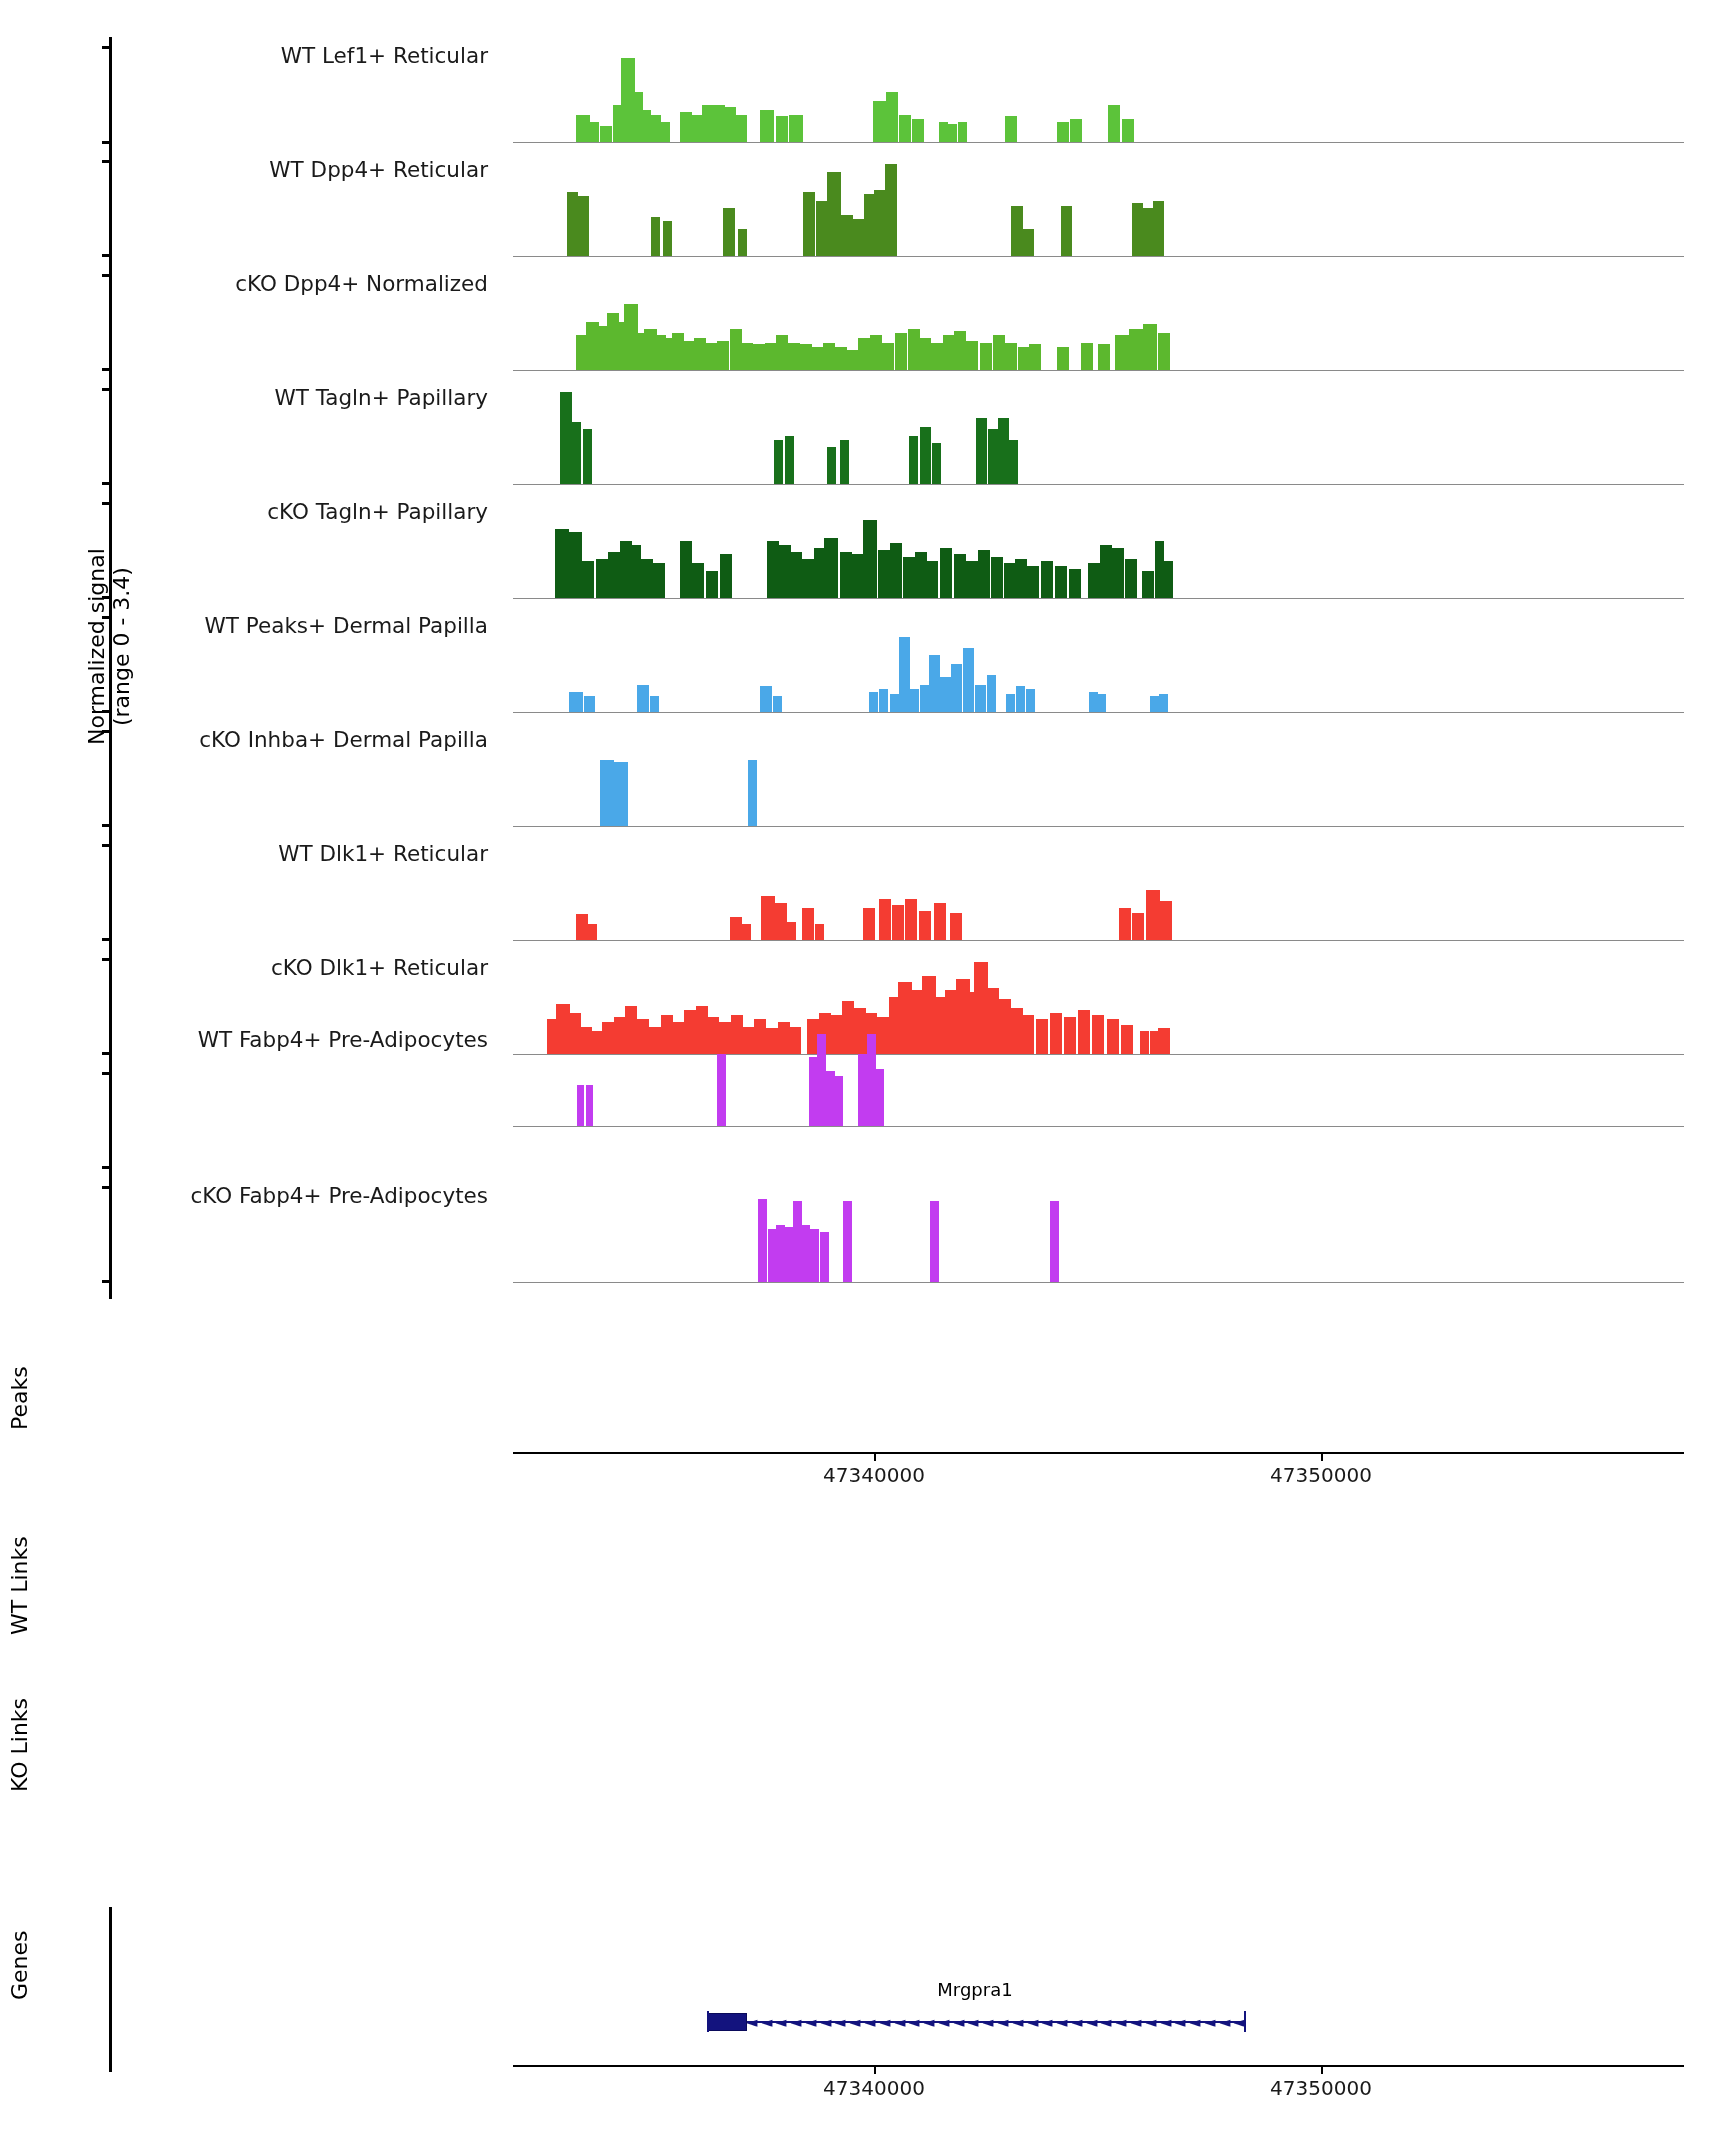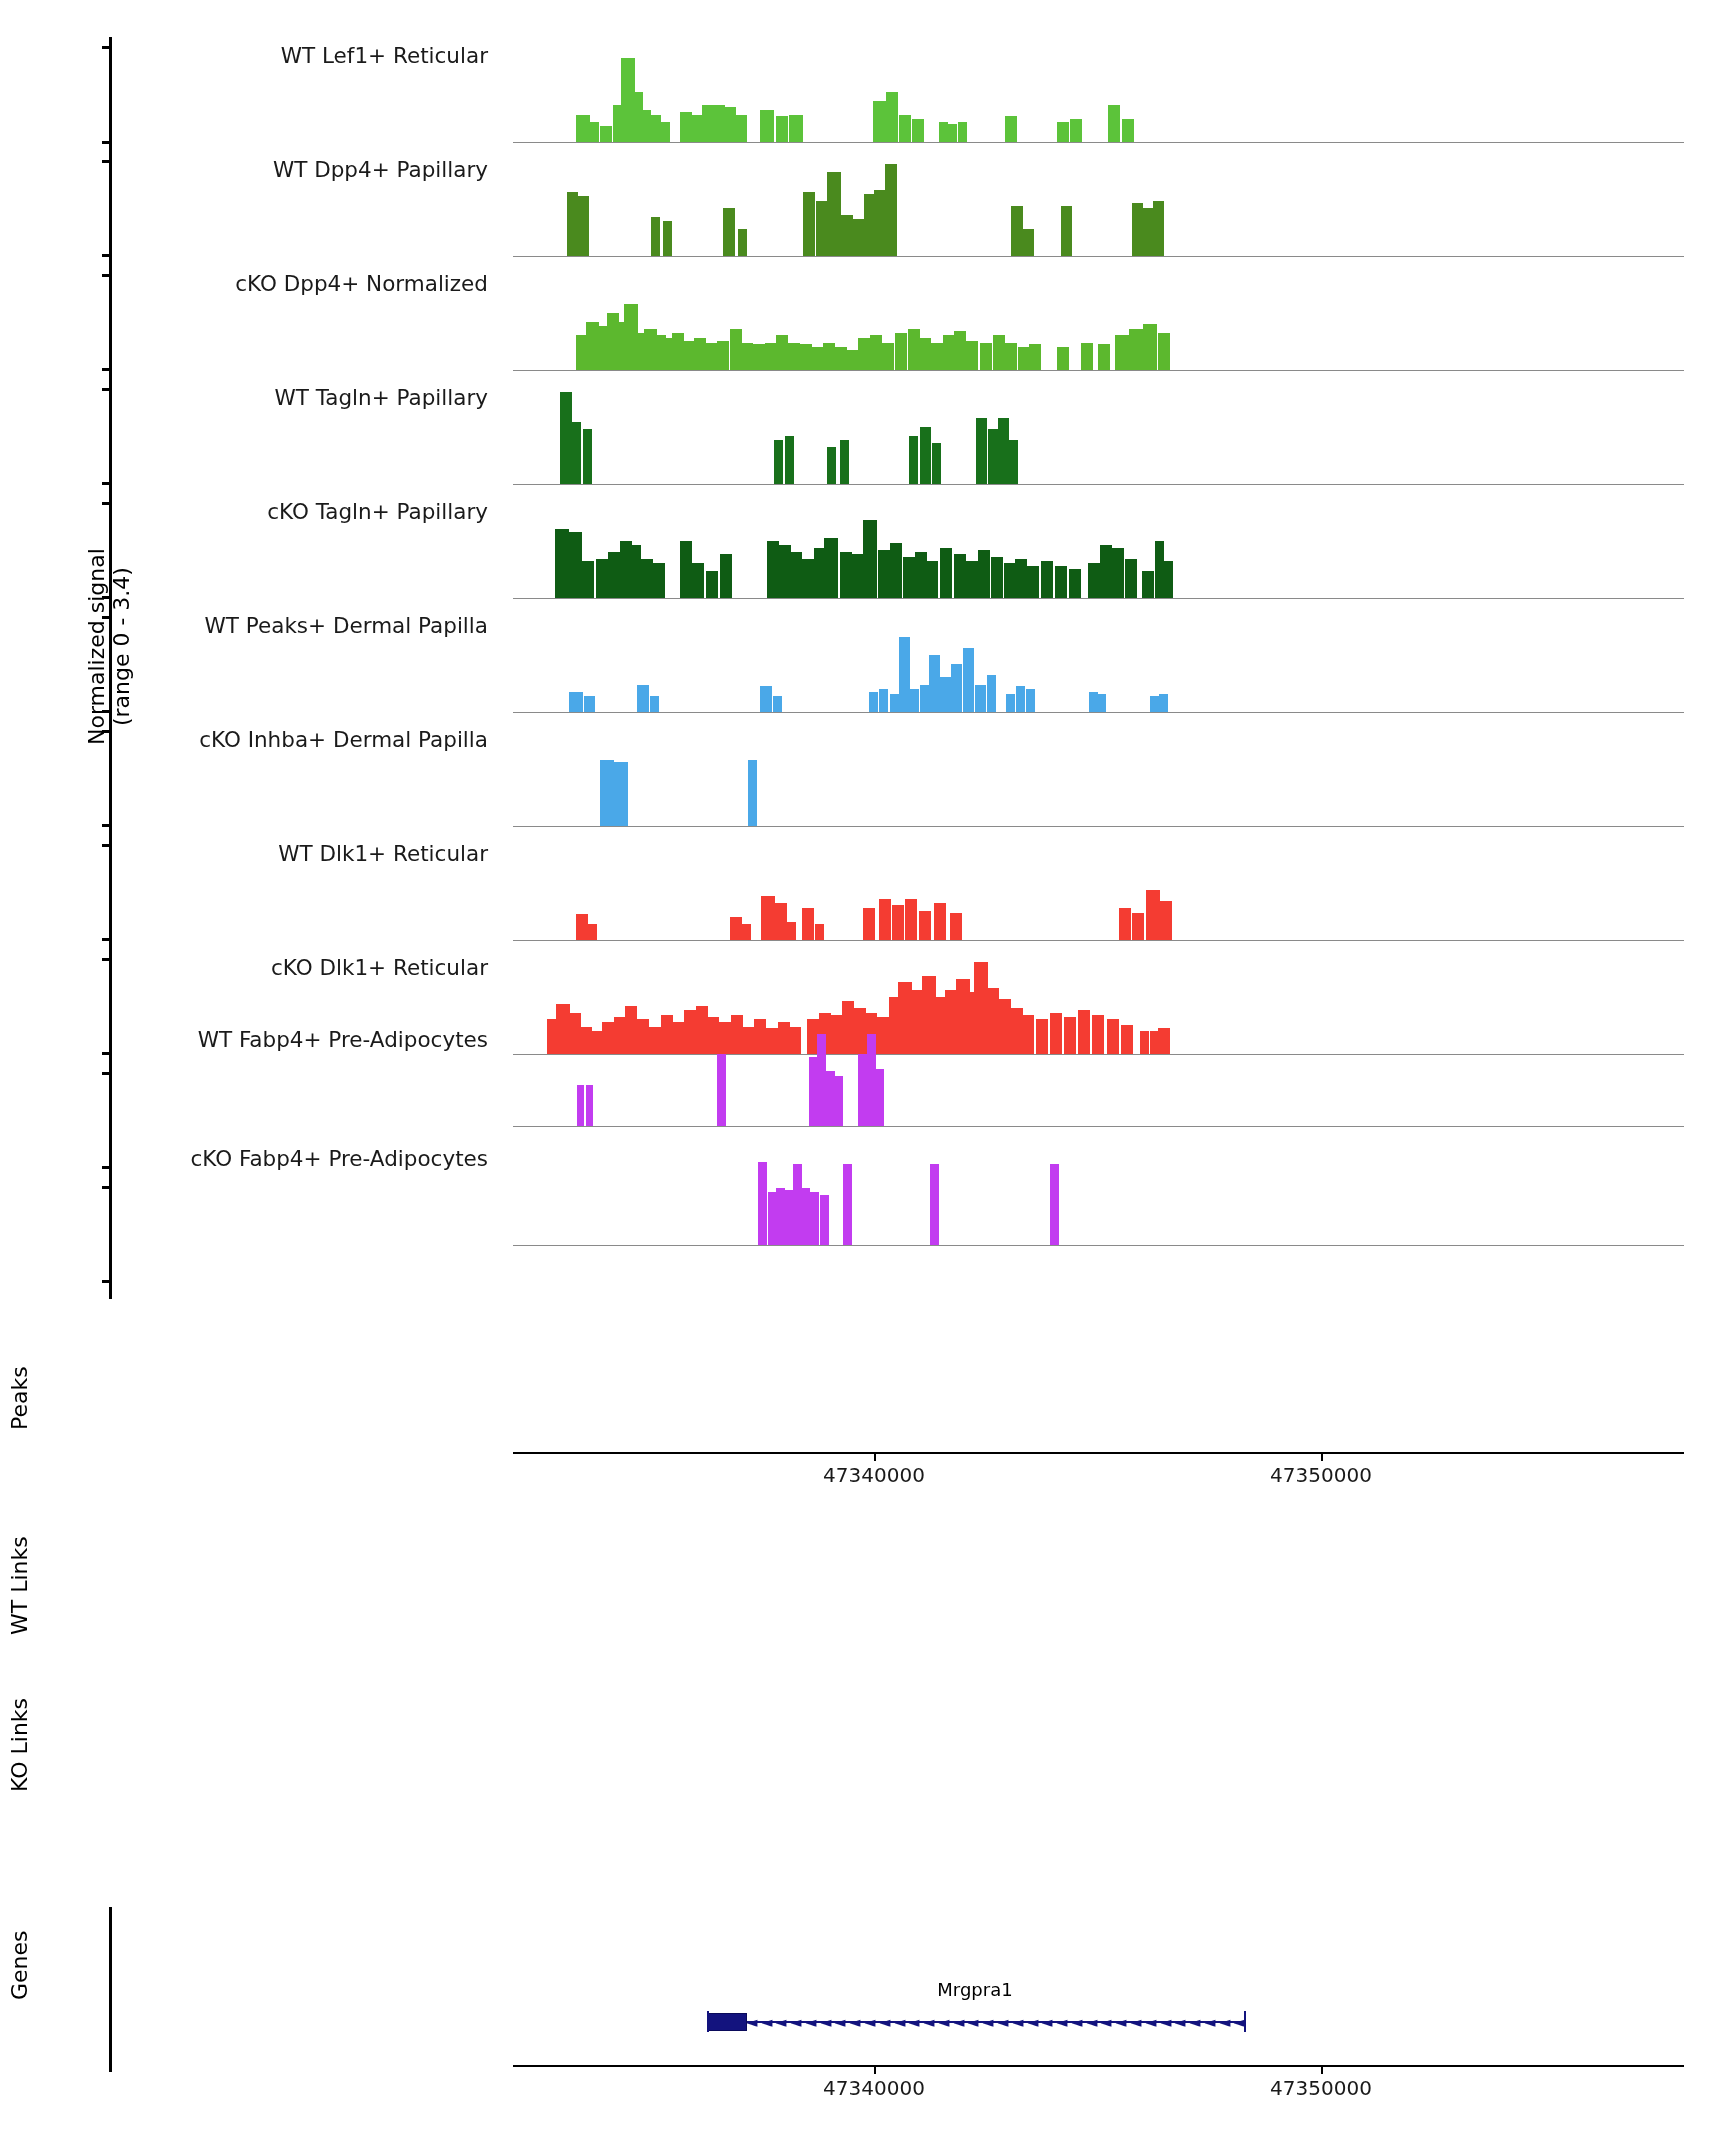--- a/index.html
+++ b/index.html
@@ -204,21 +204,21 @@
           <div class="peak" style="left: 435px; width: 9.4px; height: 18.4px; background: rgb(92, 195, 58);"></div>
           <div class="peak" style="left: 445px; width: 9.4px; height: 20px; background: rgb(92, 195, 58);"></div>
           <div class="peak" style="left: 492px; width: 11.7px; height: 26px; background: rgb(92, 195, 58);"></div>
           <div class="peak" style="left: 544px; width: 11.7px; height: 20px; background: rgb(92, 195, 58);"></div>
           <div class="peak" style="left: 557px; width: 11.7px; height: 23px; background: rgb(92, 195, 58);"></div>
           <div class="peak" style="left: 595px; width: 11.7px; height: 37px; background: rgb(92, 195, 58);"></div>
           <div class="peak" style="left: 609px; width: 11.7px; height: 23px; background: rgb(92, 195, 58);"></div>
         </div>
       </div>
       <div class="track" style="top: 157px; height: 100px;">
-        <div class="track-label" style="left: 115px; width: 373px; top: 0px;">WT Dpp4+ Papillary</div>
+        <div class="track-label" style="left: 115px; width: 373px; top: 0px;">WT Dpp4+ Reticular</div>
         <div class="track-plot" style="top: 0px; height: 100px;">
           <div class="track-baseline"></div>
           <div class="peak" style="left: 54px; width: 10.5px; height: 64px; background: rgb(74, 138, 30);"></div>
           <div class="peak" style="left: 65px; width: 10.5px; height: 60px; background: rgb(74, 138, 30);"></div>
           <div class="peak" style="left: 138px; width: 9.4px; height: 39px; background: rgb(74, 138, 30);"></div>
           <div class="peak" style="left: 150px; width: 9.4px; height: 35px; background: rgb(74, 138, 30);"></div>
           <div class="peak" style="left: 210px; width: 11.7px; height: 48px; background: rgb(74, 138, 30);"></div>
           <div class="peak" style="left: 225px; width: 9.4px; height: 27.5px; background: rgb(74, 138, 30);"></div>
           <div class="peak" style="left: 290px; width: 11.7px; height: 64px; background: rgb(74, 138, 30);"></div>
           <div class="peak" style="left: 303px; width: 11.7px; height: 55px; background: rgb(74, 138, 30);"></div>
@@ -496,21 +496,21 @@
           <div class="peak" style="left: 204px; width: 9.4px; height: 72px; background: rgb(194, 60, 240);"></div>
           <div class="peak" style="left: 296px; width: 9.4px; height: 69px; background: rgb(194, 60, 240);"></div>
           <div class="peak" style="left: 304px; width: 9.4px; height: 92px; background: rgb(194, 60, 240);"></div>
           <div class="peak" style="left: 313px; width: 9.4px; height: 55px; background: rgb(194, 60, 240);"></div>
           <div class="peak" style="left: 321px; width: 9.4px; height: 50px; background: rgb(194, 60, 240);"></div>
           <div class="peak" style="left: 345px; width: 9.4px; height: 72px; background: rgb(194, 60, 240);"></div>
           <div class="peak" style="left: 354px; width: 9.4px; height: 92px; background: rgb(194, 60, 240);"></div>
           <div class="peak" style="left: 362px; width: 9.4px; height: 57px; background: rgb(194, 60, 240);"></div>
         </div>
       </div>
-      <div class="track" style="top: 1146px; height: 100px;">
+      <div class="track" style="top: 1183px; height: 100px;">
         <div class="track-label" style="left: 115px; width: 373px; top: 0px;">cKO Fabp4+ Pre-Adipocytes</div>
         <div class="track-plot" style="top: 0px; height: 100px;">
           <div class="track-baseline"></div>
           <div class="peak" style="left: 245px; width: 9.4px; height: 83px; background: rgb(194, 60, 240);"></div>
           <div class="peak" style="left: 255px; width: 9.4px; height: 53px; background: rgb(194, 60, 240);"></div>
           <div class="peak" style="left: 263px; width: 9.4px; height: 57px; background: rgb(194, 60, 240);"></div>
           <div class="peak" style="left: 272px; width: 9.4px; height: 55px; background: rgb(194, 60, 240);"></div>
           <div class="peak" style="left: 280px; width: 9.4px; height: 81px; background: rgb(194, 60, 240);"></div>
           <div class="peak" style="left: 288px; width: 9.4px; height: 57px; background: rgb(194, 60, 240);"></div>
           <div class="peak" style="left: 297px; width: 9.4px; height: 53px; background: rgb(194, 60, 240);"></div>

